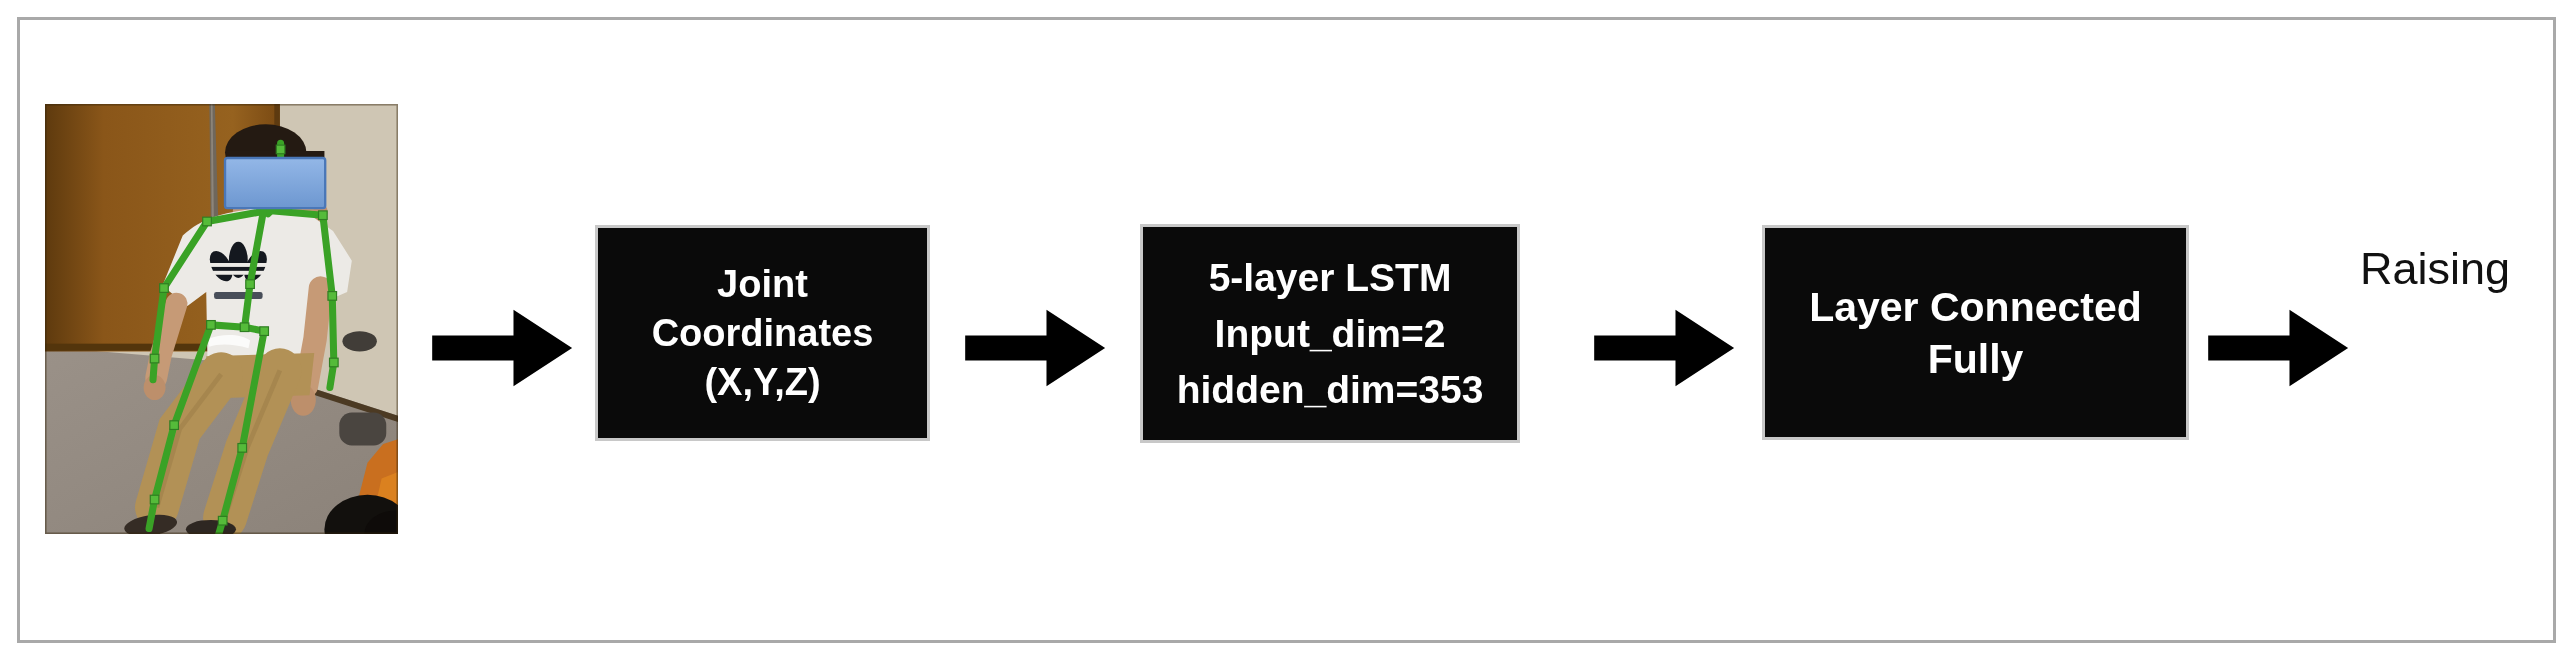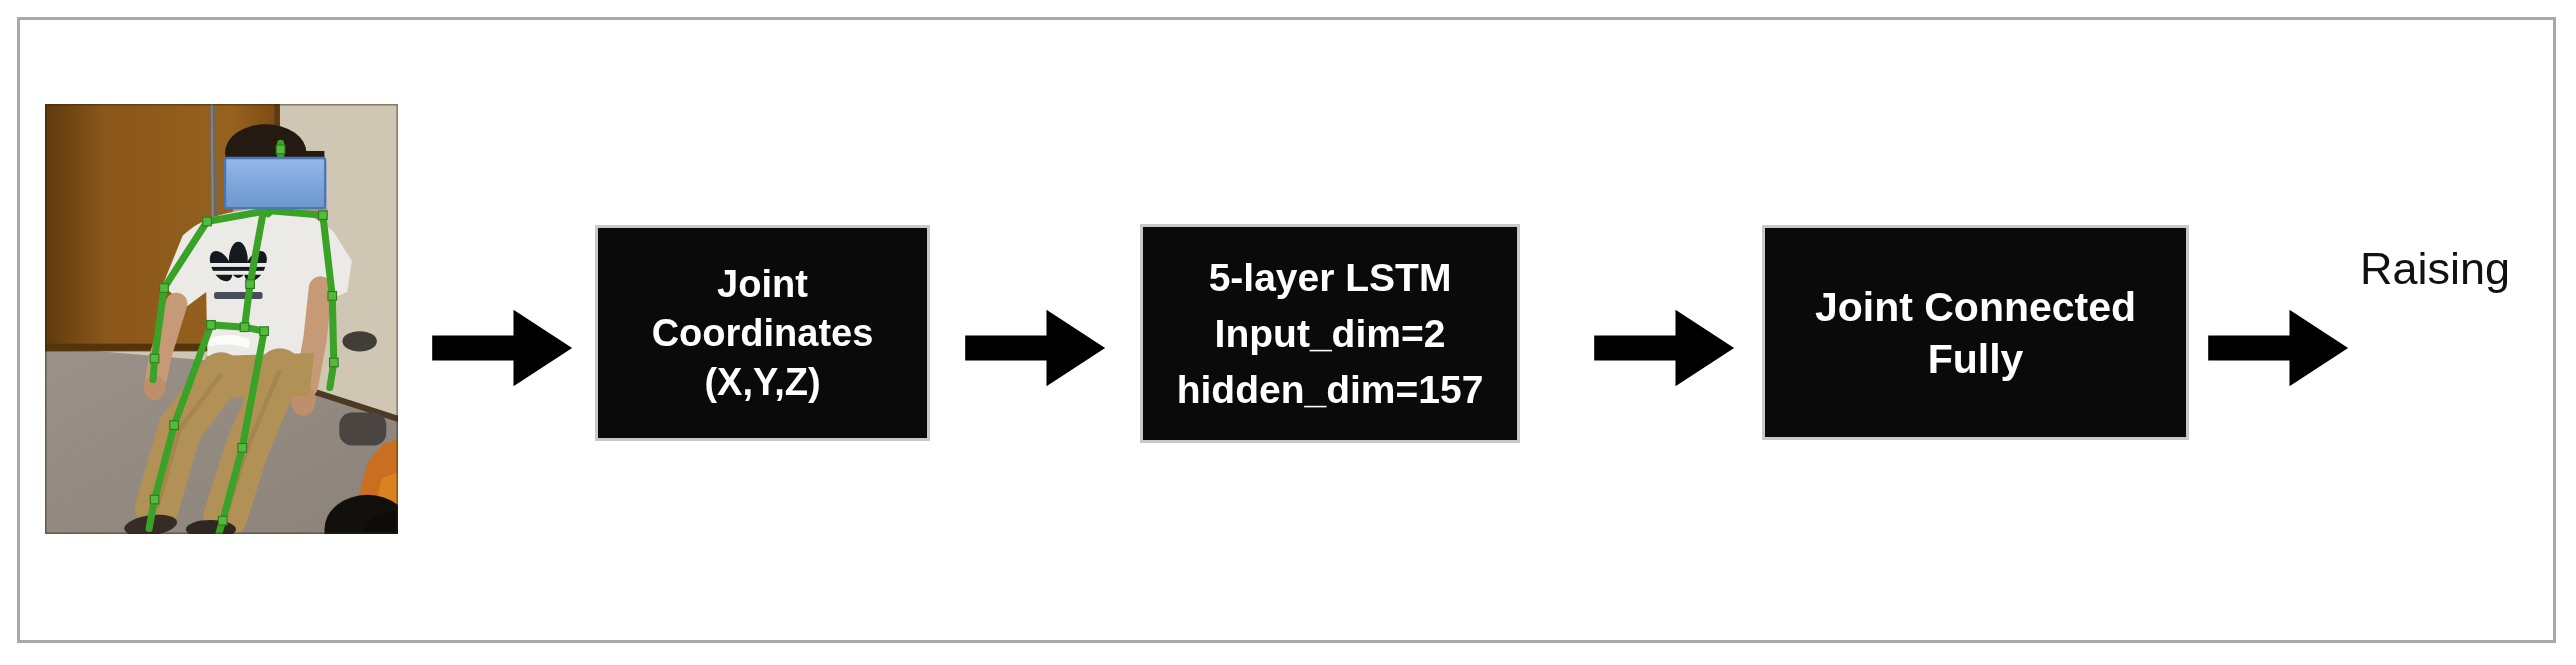--- a/index.html
+++ b/index.html
@@ -157,24 +157,24 @@
   </div>
 
   <div class="node n1">
     <span>Joint</span>
     <span>Coordinates</span>
     <span>(X,Y,Z)</span>
   </div>
   <div class="node n2">
     <span>5-layer LSTM</span>
     <span>Input_dim=2</span>
-    <span>hidden_dim=157</span>
+    <span>hidden_dim=353</span>
   </div>
   <div class="node n3">
-    <span>Joint Connected</span>
+    <span>Layer Connected</span>
     <span>Fully</span>
   </div>
 
   <div class="out">
     <div class="line2">Raising</div>
   </div>
 </div>
 
 
 </body></html>

